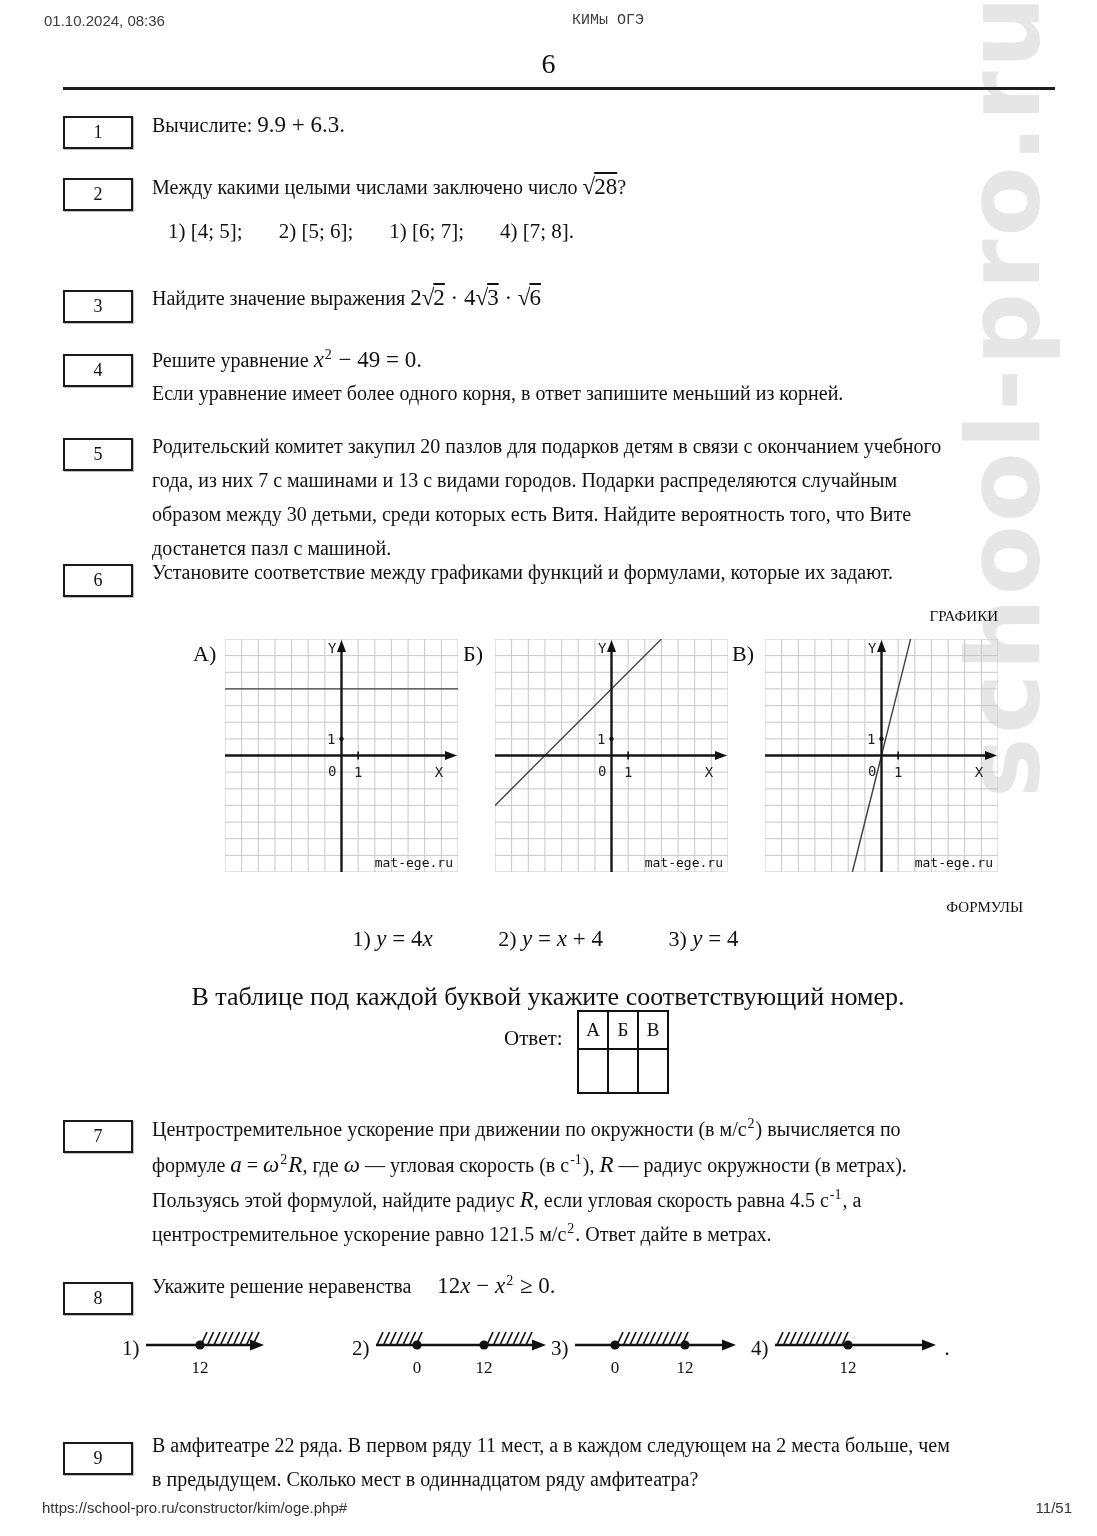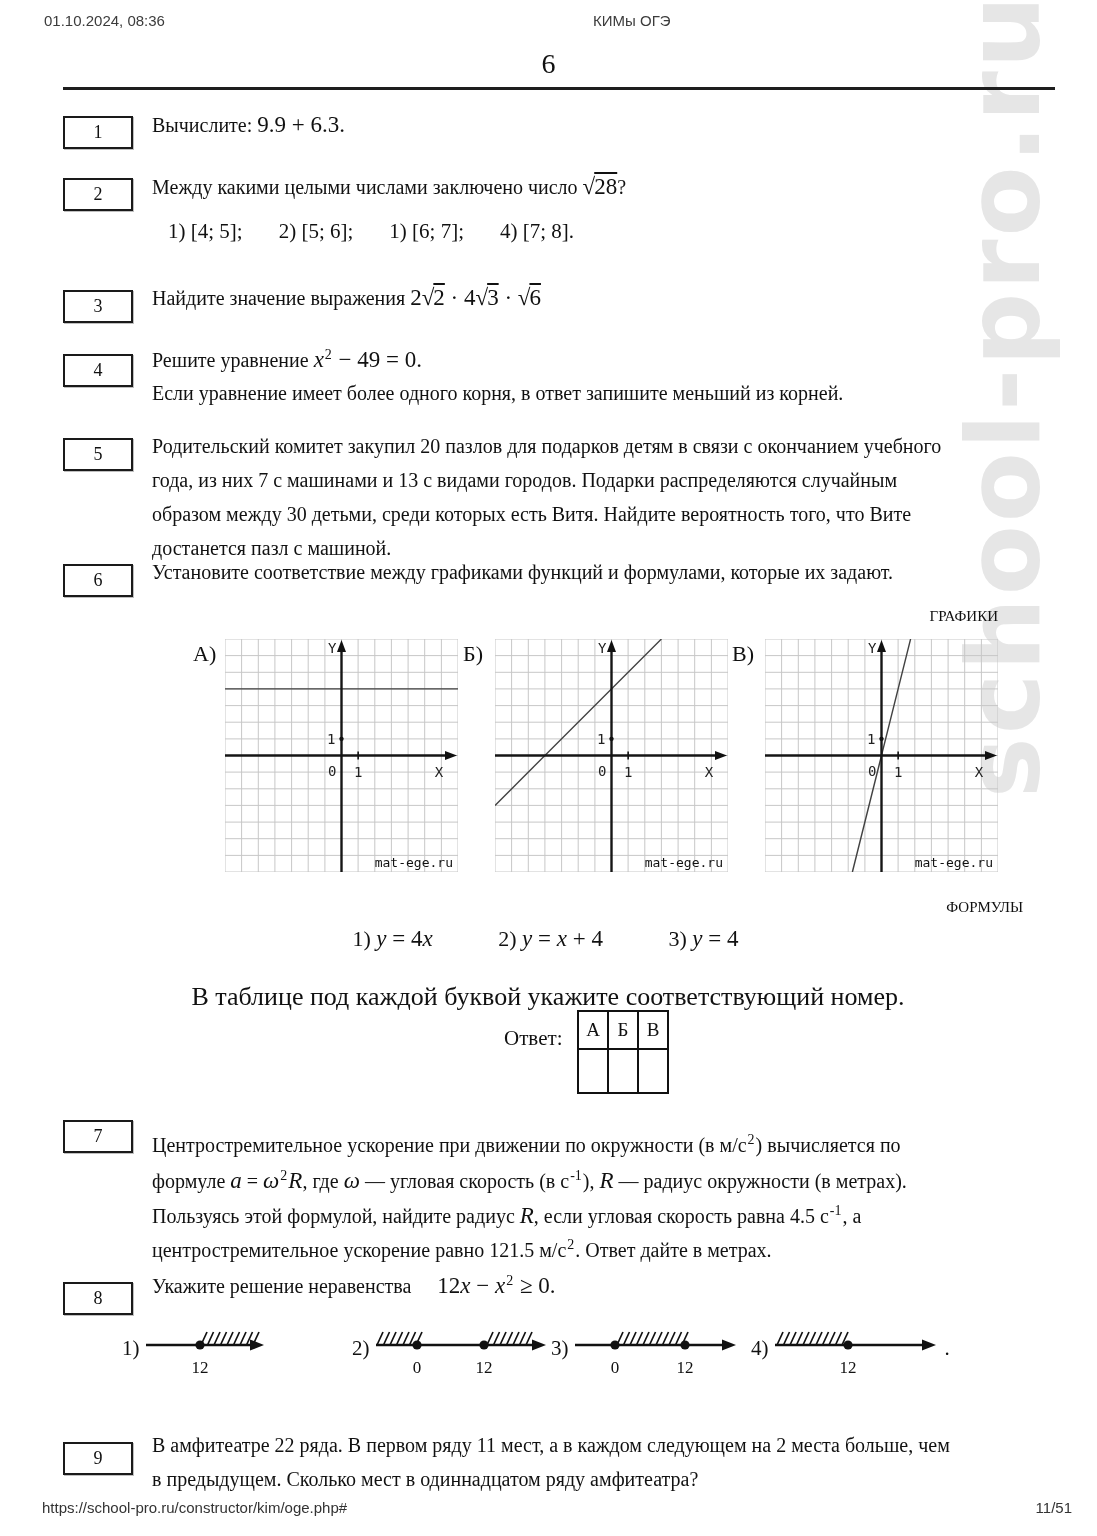--- a/index.html
+++ b/index.html
@@ -60,21 +60,21 @@
 </head>
 <body>
 
 <div class="page">
 
   <div class="site-watermark">school-pro.ru</div>
 
   <div class="content">
 
     <div class="hdr" style="left:44px;top:12px;">01.10.2024, 08:36</div>
-    <div class="hdr" style="left:593px;top:12px;">КИМы ОГЭ</div>
+    <div class="hdr" style="left:572px;top:12px;font-family:Liberation Mono, monospace;">КИМы ОГЭ</div>
     <div class="pageno">6</div>
     <div class="rule"></div>
 
     <div class="pbox" style="top:116px;">
         <span>1</span>
       </div>
     <div class="ptext" style="top:114px;"><span>Вычислите: </span><span class="seg-m">9.9 + 6.3.</span></div>
 
     <div class="pbox" style="top:178px;">
         <span>2</span>
@@ -273,21 +273,21 @@
         <td></td>
         <td></td>
         <td></td>
       </tr>
     </tbody>
       </table>
 
     <div class="pbox" style="top:1120px;">
         <span>7</span>
       </div>
-    <div class="ptext" style="top:1112px;line-height:35px;margin-top:16px;">
+    <div class="ptext" style="top:1112px;line-height:35px;">
       <div class="pline7"><span>Центростремительное ускорение при движении по окружности (в м/с</span><span class="seg-sup">2</span><span>) вычисляется по</span></div>
       <div class="pline7"><span>формуле </span><span class="seg-mi">a</span><span> = </span><span class="seg-mi">ω</span><span class="seg-sup">2</span><span class="seg-mi">R</span><span>, где </span><span class="seg-mi">ω</span><span> — угловая скорость (в с</span><span class="seg-sup">-1</span><span>), </span><span class="seg-mi">R</span><span> — радиус окружности (в метрах).</span></div>
       <div class="pline7"><span>Пользуясь этой формулой, найдите радиус </span><span class="seg-mi">R</span><span>, если угловая скорость равна 4.5 с</span><span class="seg-sup">-1</span><span>, а</span></div>
       <div class="pline7"><span>центростремительное ускорение равно 121.5 м/с</span><span class="seg-sup">2</span><span>. Ответ дайте в метрах.</span></div>
     </div>
 
     <div class="pbox" style="top:1282px;">
         <span>8</span>
       </div>
     <div class="ptext" style="top:1275px;"><span>Укажите решение неравенства</span><span style="display: inline-block; width: 26px;"></span><span class="seg-m">12</span><span class="seg-mi">x</span><span class="seg-m"> − </span><span class="seg-mi">x</span><span class="seg-sup">2</span><span class="seg-m"> ≥ 0.</span></div>

